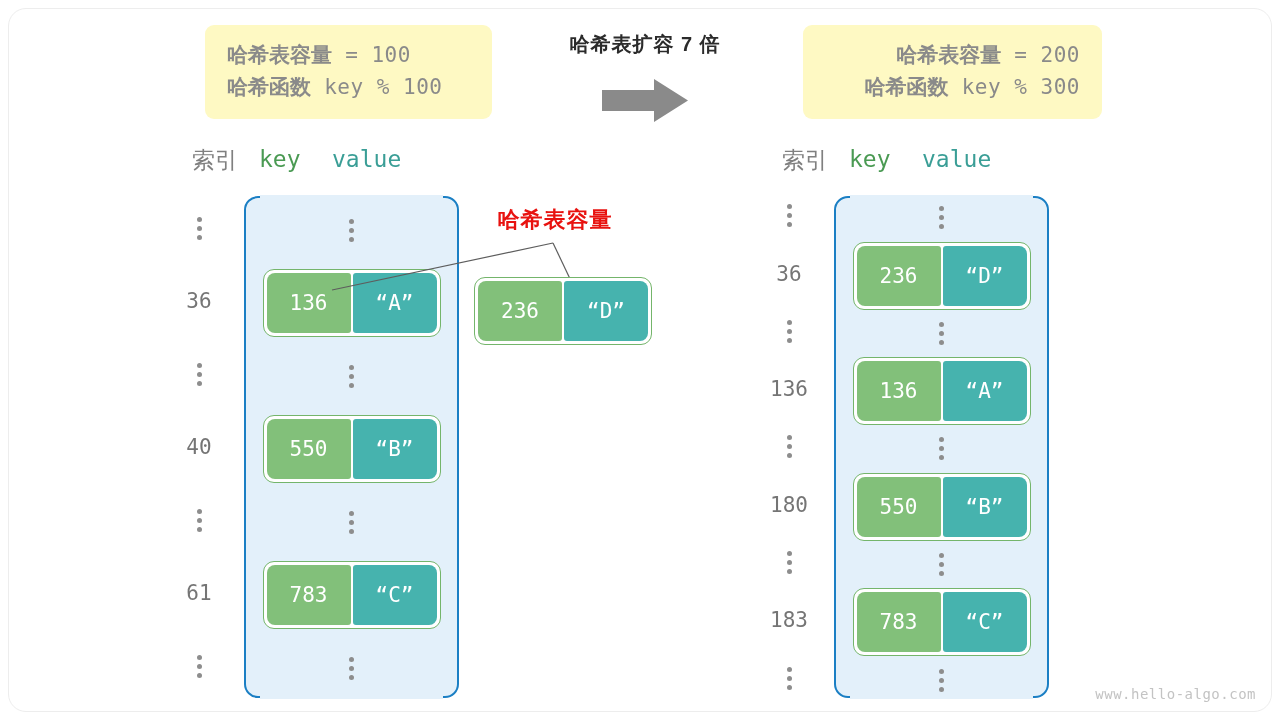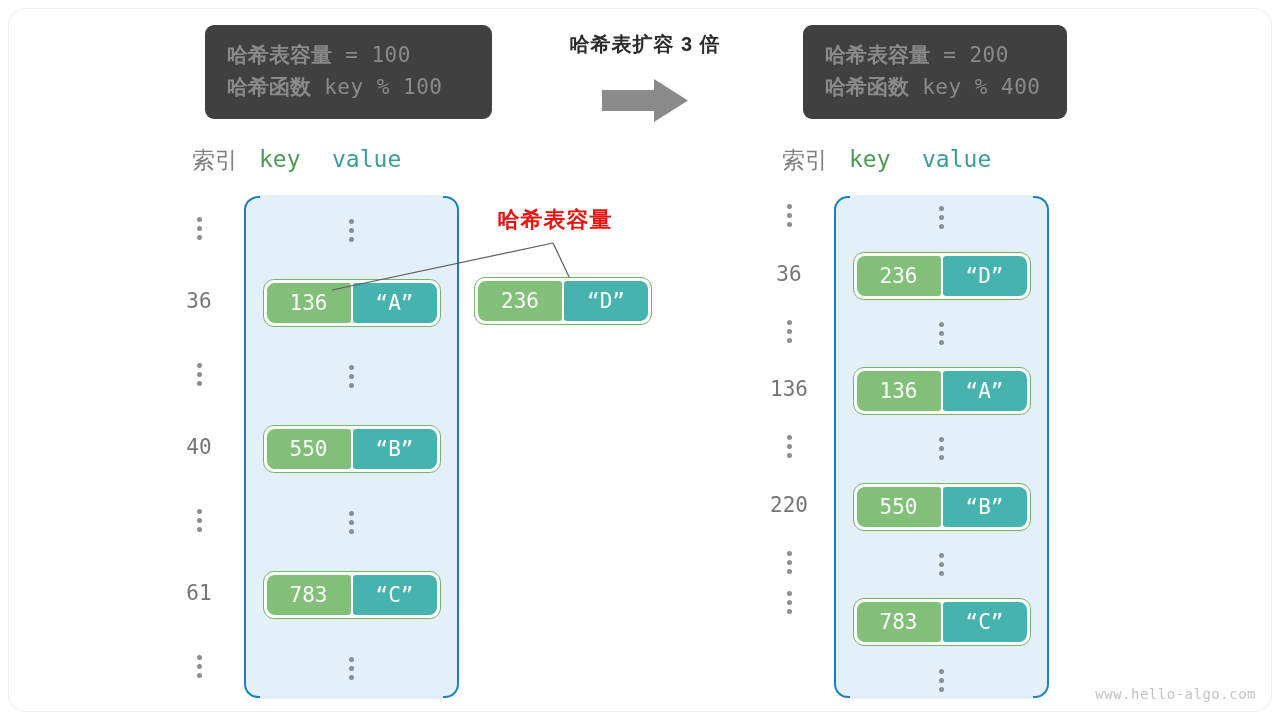--- a/index.html
+++ b/index.html
@@ -26,40 +26,40 @@
     width: 1264px; height: 704px;
     border: 1px solid #ededed;
     border-radius: 18px;
     background: #ffffff;
     box-sizing: border-box;
   }
 
   
   .info-box {
     position: absolute;
-    background: #404040;
+    background: #fef9c3;
     border-radius: 9px;
     padding: 14px 22px 16px 22px;
     box-sizing: border-box;
     color: #8a8a8a;
   }
   .info-line {
     font-family: "DejaVu Sans Mono", "Liberation Mono", monospace;
     font-size: 21px;
     line-height: 32px;
     white-space: pre;
     letter-spacing: 0.5px;
   }
   .info-line .cn {
     font-family: "DejaVu Sans", "Liberation Sans", sans-serif;
     font-weight: bold;
     letter-spacing: 0px;
   }
   #info-left  { left: 205px; top: 25px; width: 287px; }
-  #info-right { left: 803px; top: 25px; width: 264px; }
+  #info-right { left: 803px; top: 25px; width: 299px; text-align: right; }
 
   
   #transition-title {
     position: absolute;
     left: 505px; top: 31px;
     width: 280px;
     text-align: center;
     font-size: 20px;
     font-weight: bold;
     color: #2b2b2b;
@@ -167,21 +167,21 @@
     box-sizing: border-box;
   }
   .pair .key, .pair .val {
     display: flex;
     align-items: center;
     justify-content: center;
     font-family: "DejaVu Sans Mono", "Liberation Mono", monospace;
     font-size: 21px;
     color: #ffffff;
     box-sizing: border-box;
-    height: 40px;
+    height: 60px;
   }
   .pair .key {
     background: #82c07a;
     border-radius: 8px 3px 3px 8px;
     width: 84px;
   }
   .pair .val {
     background: #46b3ae;
     border-radius: 3px 8px 8px 3px;
     width: 84px;
@@ -226,28 +226,28 @@
 <body>
 
 <div id="stage">
   <div id="frame"></div>
 
   <div class="info-box" id="info-left">
     <div class="info-line"><span class="cn">哈希表容量</span><span> = 100</span></div>
     <div class="info-line"><span class="cn">哈希函数</span><span> key % 100</span></div>
   </div>
 
-  <div id="transition-title">哈希表扩容 3 倍</div>
+  <div id="transition-title">哈希表扩容 7 倍</div>
   <svg id="transition-arrow" viewBox="0 0 86 45">
     <path d="M0,12 L52,12 L52,1 L86,22.5 L52,44 L52,33 L0,33 Z" fill="#8a8a8a"></path>
   </svg>
 
   <div class="info-box" id="info-right">
     <div class="info-line"><span class="cn">哈希表容量</span><span> = 200</span></div>
-    <div class="info-line"><span class="cn">哈希函数</span><span> key % 400</span></div>
+    <div class="info-line"><span class="cn">哈希函数</span><span> key % 300</span></div>
   </div>
 
   <div class="col-headers" id="headers-left">
     <span class="idx">索引</span>
     <span class="k">key</span>
     <span class="v">value</span>
   </div>
   <div class="col-headers" id="headers-right">
     <span class="idx">索引</span>
     <span class="k">key</span>
@@ -356,28 +356,29 @@
           </span>
         </div>
         <div class="idx-cell" style="height: 76px;">136</div>
         <div class="idx-cell" style="height: 39.6px;">
           <span class="vdots">
             <i></i>
             <i></i>
             <i></i>
           </span>
         </div>
-        <div class="idx-cell" style="height: 76px;">220</div>
+        <div class="idx-cell" style="height: 76px;">180</div>
         <div class="idx-cell" style="height: 39.6px;">
           <span class="vdots">
             <i></i>
             <i></i>
             <i></i>
           </span>
         </div>
+        <div class="idx-cell" style="height: 76px;">183</div>
         <div class="idx-cell" style="height: 39.6px;">
           <span class="vdots">
             <i></i>
             <i></i>
             <i></i>
           </span>
         </div>
       </div>
     <div class="bucket-col" id="buckets-right" style="height: 502px; width: 215px;">
         <div class="bucket-cell" style="height: 39.6px;">

